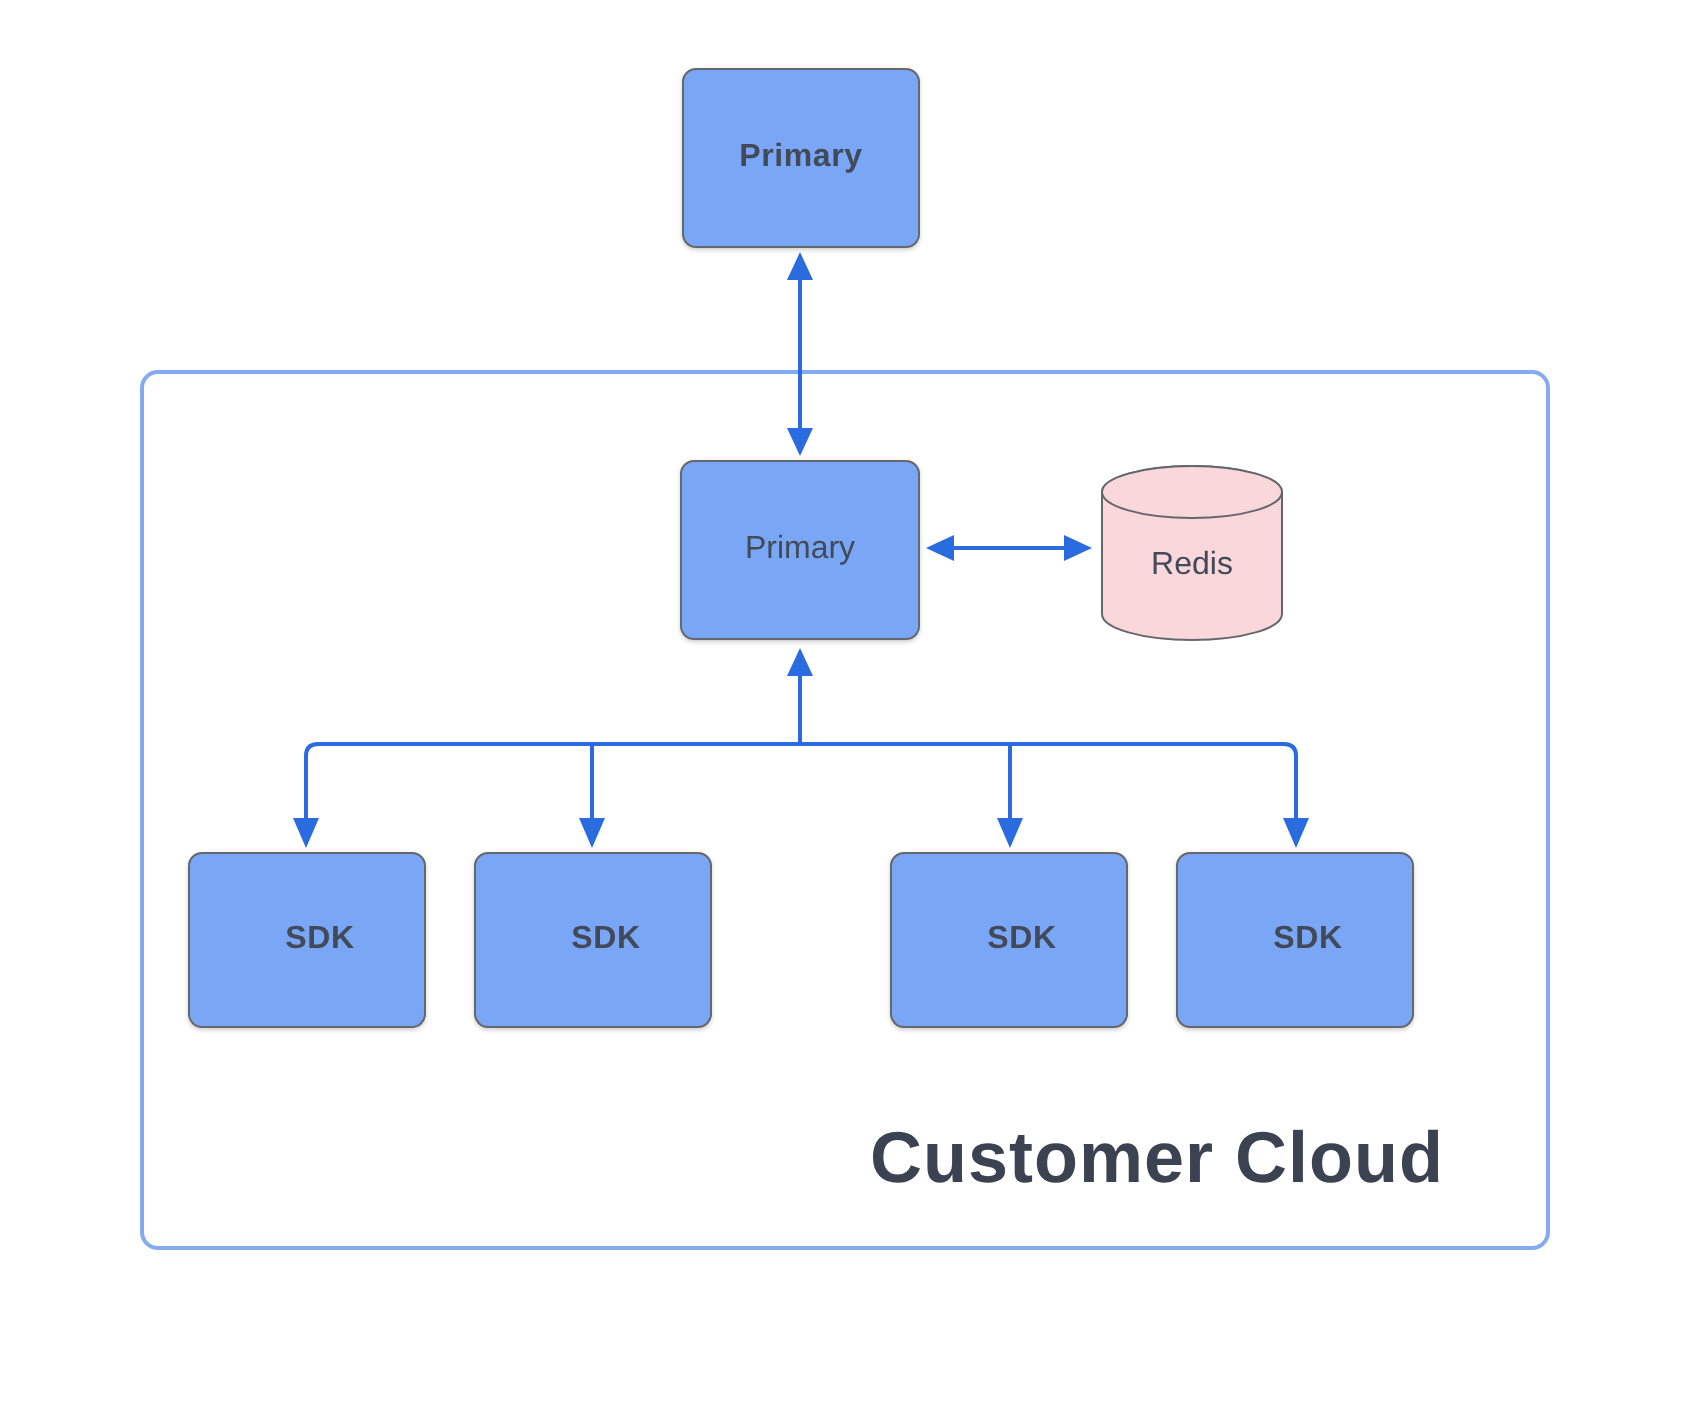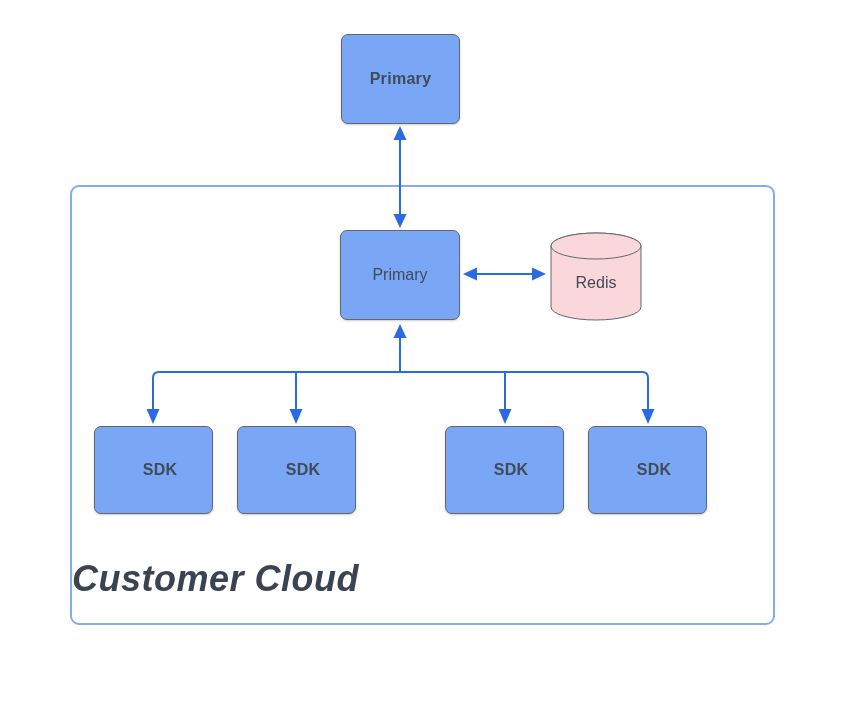--- a/index.html
+++ b/index.html
@@ -30,26 +30,25 @@
     width:705px; height:440px;
     border:2px solid var(--container-border);
     border-radius:9px;
     box-sizing:border-box;
     background:transparent;
   }
   .container-title{
     position:absolute;
     left:0; bottom:23px;
     width:650px;
-    text-align:left;
+    text-align:right;
     font-size:36px;
     font-weight:bold;
     color:var(--title-text);
     letter-spacing:0.5px;
-    font-style:italic;
   }
   .node{
     position:absolute;
     width:120px; height:90px;
     background:var(--node-fill);
     border:1px solid var(--node-border);
     border-radius:7px;
     box-sizing:border-box;
     display:flex;
     align-items:center;

